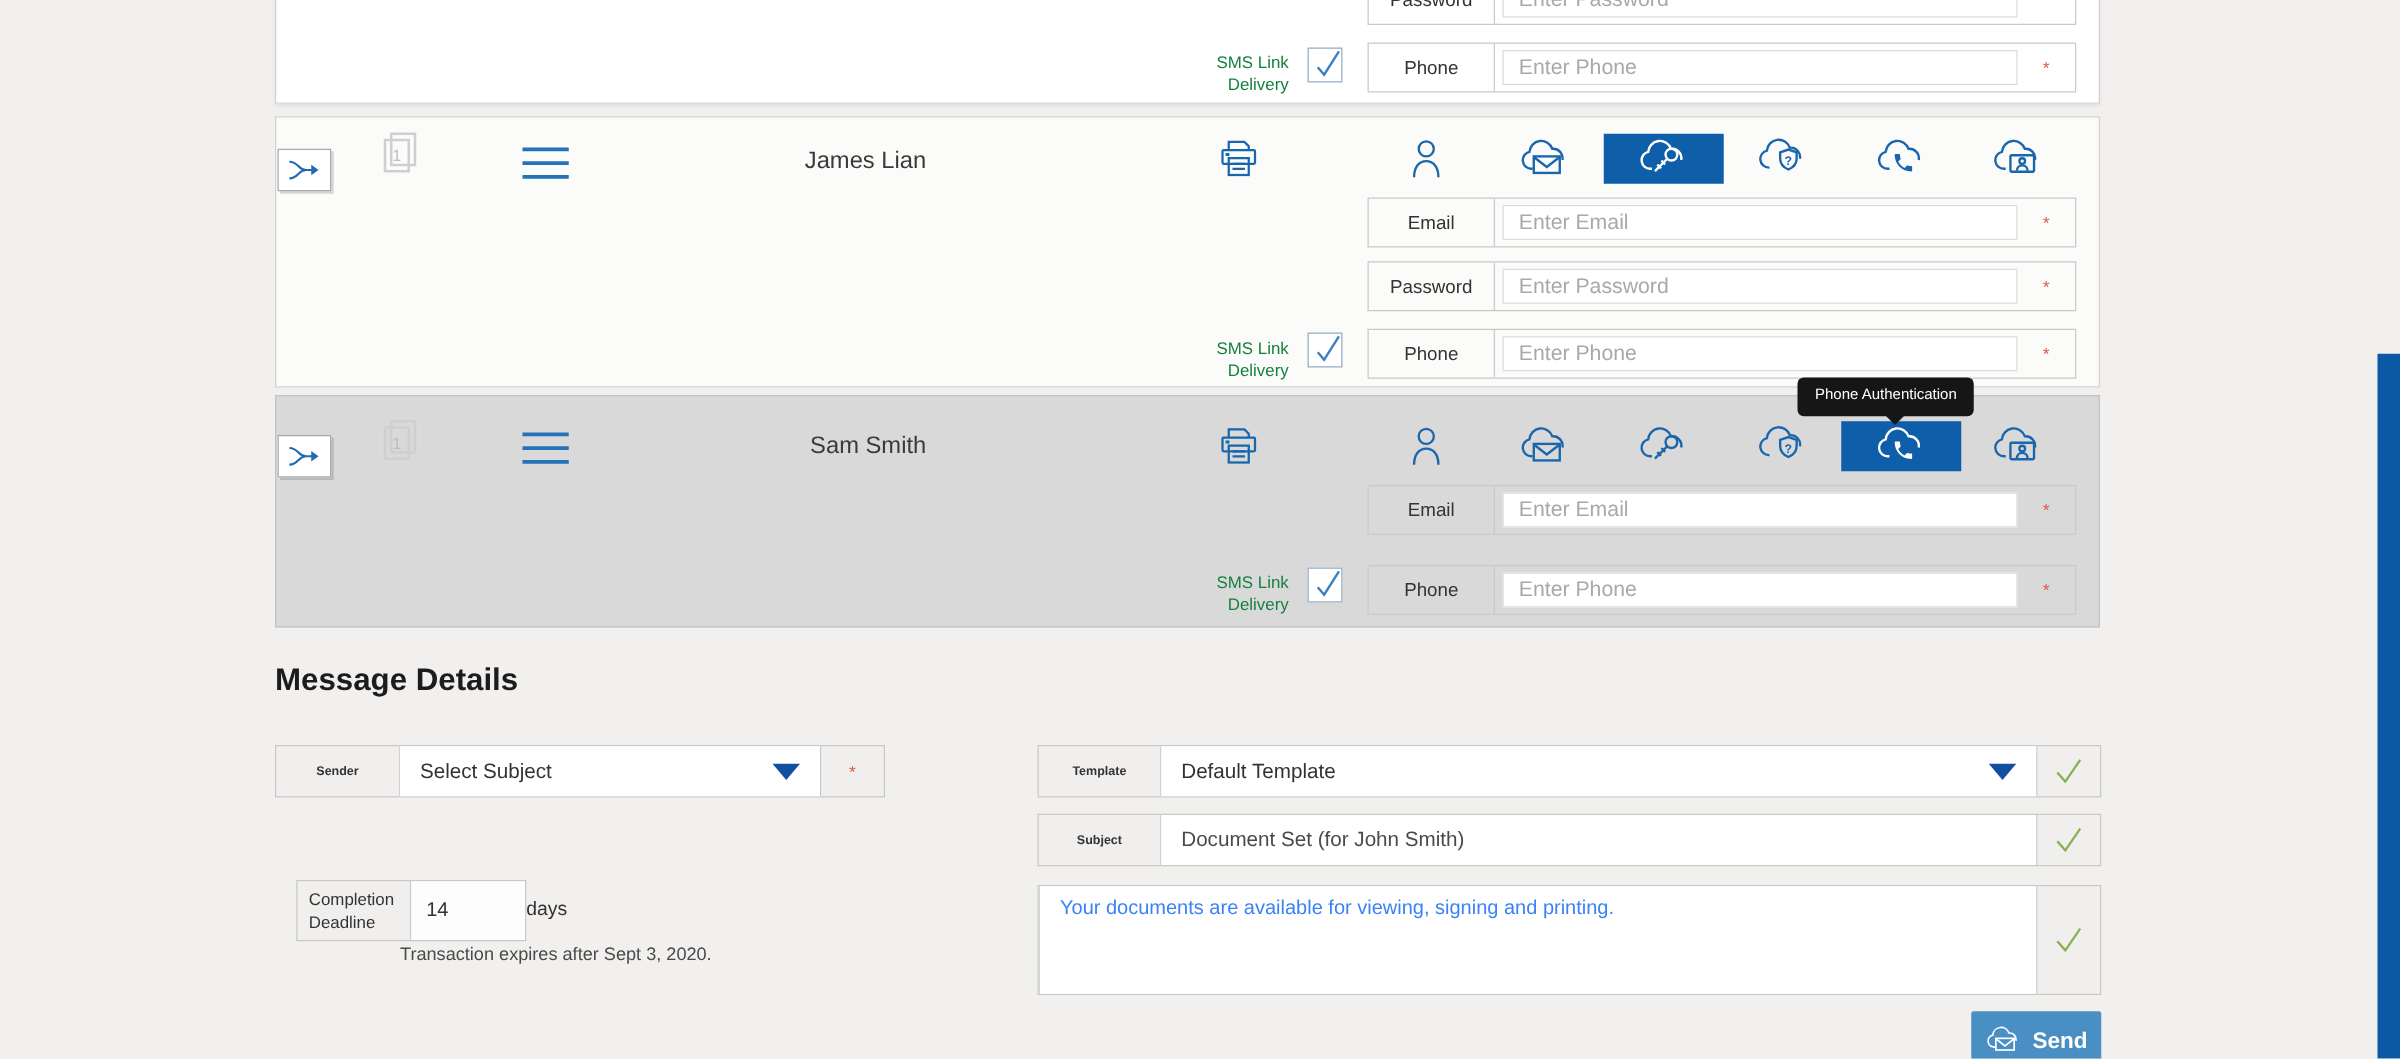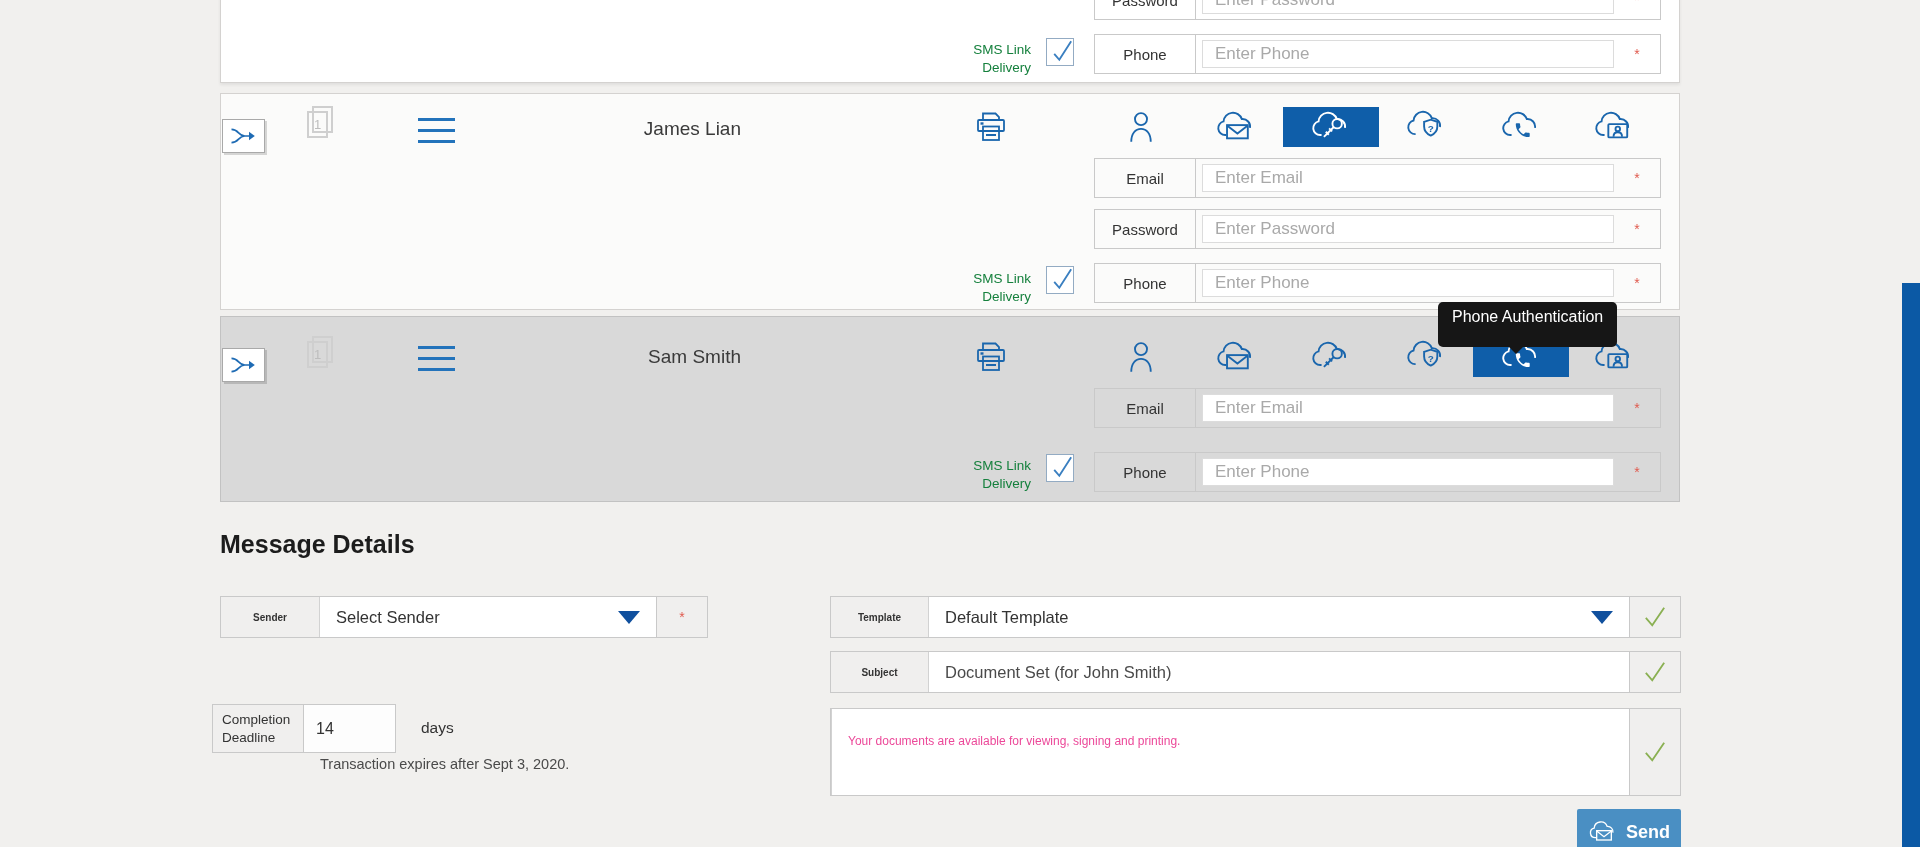--- a/index.html
+++ b/index.html
@@ -41,40 +41,40 @@
              font-size:17px; color:#444; outline:none; }
   .f-input::placeholder { color:#a9a9a9; }
   .f-req { width:46px; display:flex; align-items:center; justify-content:center; color:#e05a4e; font-size:14px; }
 
   .sms-label { position:absolute; left:720px; width:90px; text-align:right; font-size:13.5px; color:#15803d; line-height:18px; }
   .sms-check { position:absolute; left:825px; width:28px; height:28px; background:#fff; border:1px solid #93abc3;
                cursor:pointer; overflow:visible; }
   .sms-check svg { overflow:visible; display:block; margin:3px 0 0 3px; }
 
   
-  .tooltip { position:absolute; left:1438px; top:302px; background:#161616; color:#fff; font-size:16px;
-             padding:6px 14px 21px; border-radius:5px; white-space:nowrap; z-index:5; }
+  .tooltip { position:absolute; left:1438px; top:302px; background:#161616; color:#fff; font-size:12px;
+             padding:6px 14px 11px; border-radius:5px; white-space:nowrap; z-index:5; }
   .tooltip::after { content:""; position:absolute; left:70px; bottom:-7px; border-left:8px solid transparent;
                     border-right:8px solid transparent; border-top:8px solid #161616; }
 
   
   .md-heading { position:absolute; left:220px; top:530px; font-size:25px; color:#1c1c1c;text-align:center; }
   .md-row { position:absolute; border:1px solid #c9c9c9; display:flex; background:#f0efee; }
   .md-label { display:flex; align-items:center; justify-content:center; font-size:10px; color:#333;font-weight:bold; }
   .md-field { flex:1; background:#fff; border-left:1px solid #d2d2d2; border-right:1px solid #c9c9c9;
               display:flex; align-items:center; padding:0 16px; font-size:16.5px; color:#333; position:relative; }
   .md-check { width:50px; display:flex; align-items:center; justify-content:center; }
   .caret { position:absolute; right:16px; top:50%; margin-top:-6px; width:0; height:0;
            border-left:11px solid transparent; border-right:11px solid transparent; border-top:13px solid #10509e; }
   .md-input { width:100%; border:none; outline:none; font-size:16.5px; color:#4a4a4a; background:transparent; }
   .md-textarea { width:100%; height:100%; border:none; outline:none; resize:none; font-family:inherit;
-                 font-size:12px; color:#ec4899; background:transparent; padding-top:9px;margin-top:16px; }
+                 font-size:16px; color:#3b82f6; background:transparent; padding-top:9px; }
   .req-red { color:#e05a4e; font-size:14px; }
 
-  .deadline { position:absolute; left:212px; top:704px; width:184px; height:49px; border:1px solid #c9c9c9;
+  .deadline { position:absolute; left:237px; top:704px; width:184px; height:49px; border:1px solid #c9c9c9;
               display:flex; background:#f0efee; }
   .dl-label { width:91px; border-right:1px solid #c9c9c9; font-size:13.5px; color:#333; display:flex;
               flex-direction:column; justify-content:center; padding-left:9px; line-height:18px; }
   .dl-value { flex:1; background:#fdfdfd; font-size:16px; color:#333; display:flex; align-items:center; padding-left:12px; }
   .dl-days { position:absolute; left:421px; top:719px; font-size:15.5px; color:#333; }
   .dl-note { position:absolute; left:320px; top:756px; font-size:14.5px; color:#4a4a4a; }
 
   .send-btn { position:absolute; left:1577px; top:809px; width:104px; height:46px; background:#4a8fc3;
               border:none; border-radius:2px; display:flex; align-items:center; justify-content:center;
               gap:8px; color:#fff; font-size:18px; font-weight:bold; cursor:pointer; font-family:inherit; }
@@ -328,21 +328,21 @@
     </div>
   </section>
 
   <div class="tooltip">Phone Authentication</div>
 
   <h2 class="md-heading">Message Details</h2>
 
   <div class="md-row" style="left:220px; top:596px; width:488px; height:42px;">
     <div class="md-label" style="width:98px">Sender</div>
     <div class="md-field">
-      <span>Select Sender</span>
+      <span>Select Subject</span>
       <span class="caret"></span>
     </div>
     <div class="md-check req-red">*</div>
   </div>
 
   <div class="md-row" style="left:830px; top:596px; width:851px; height:42px;">
     <div class="md-label" style="width:97px">Template</div>
     <div class="md-field">
       <span>Default Template</span>
       <span class="caret"></span>

